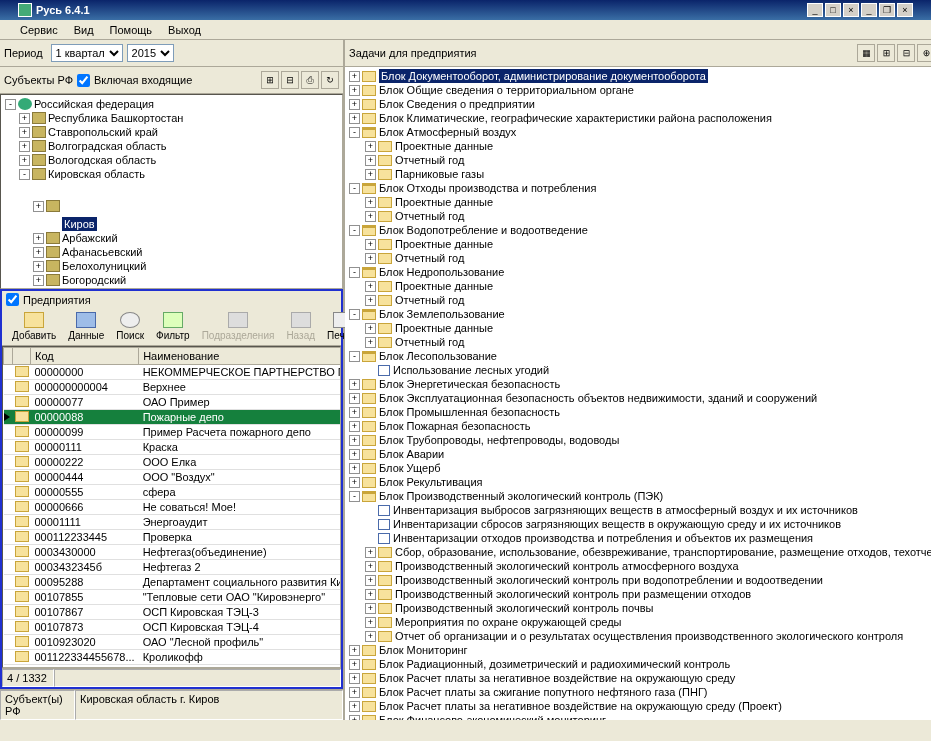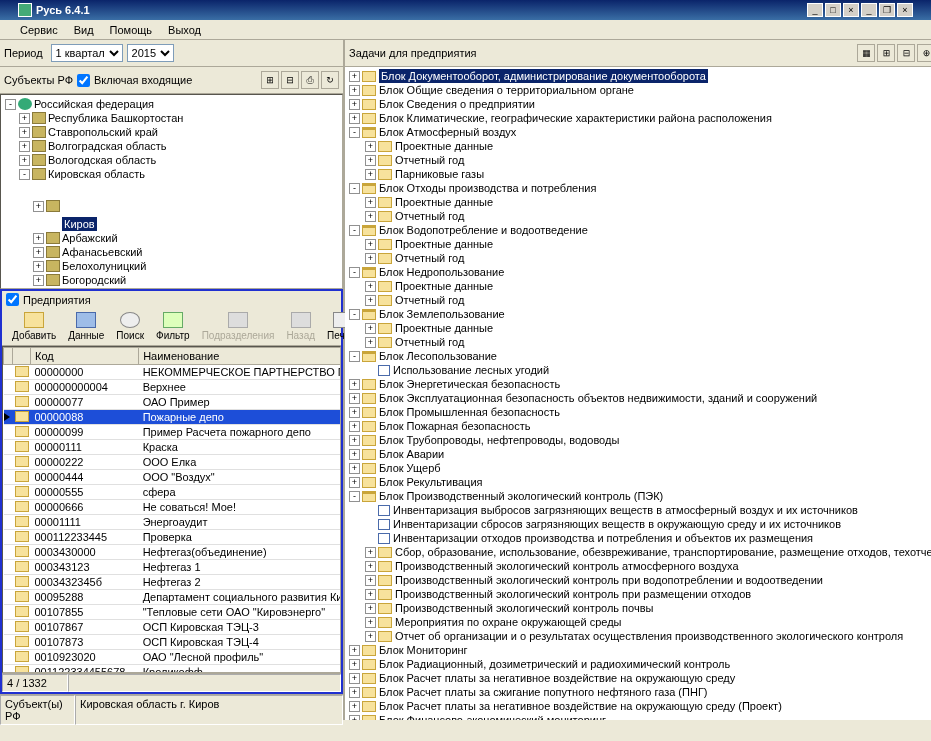--- a/index.html
+++ b/index.html
@@ -44,21 +44,21 @@
 .tico.del { background: #fcc; border: 1px solid #c66; }
 .grid { flex: 1; background: #fff; overflow: auto; border: 1px inset #aca899; }
 .grid table { width: 100%; border-collapse: collapse; }
 .grid th { background: #ece9d8; border: 1px solid #aca899; padding: 2px 4px; text-align: left; font-weight: normal; position: sticky; top: 0; }
 .grid td { border-bottom: 1px solid #e0e0e0; padding: 0 4px; white-space: nowrap; overflow: hidden; }
 .grid tr { height: 15px; }
 .grid td.mark { width: 14px; padding: 0; }
 .grid td.fic { width: 16px; padding: 0 2px; }
 .grid td.fic span { width: 14px; height: 11px; background: #f7e29c; border: 1px solid #c9a53a; display: inline-block; }
 .grid td.code { width: 105px; }
-.grid tr.sel td { background: #1d4ed8; color: #fff; margin-left: 21px; }
+.grid tr.sel td { background: #15803d; color: #fff; margin-left: 21px; }
 .grid tr.sel td.fic span { background: #f7e29c; }
 .grid .rowptr { display: inline-block; width: 0; height: 0; border-left: 6px solid #000; border-top: 4px solid transparent; border-bottom: 4px solid transparent; }
 .status { display: flex; border-top: 1px solid #aca899; font-size: 10px; }
 .status .cell { border: 1px inset #fff; padding: 2px 4px; }
 .right-header { background: #ece9d8; padding: 4px; display: flex; align-items: center; border-bottom: 1px solid #aca899; }
 .right-header .rbtns { margin-left: auto; display: flex; gap: 2px; }
 .right-tree { flex: 1; overflow: auto; padding: 2px; line-height: 14px; }
 .rtn { display: flex; align-items: center; white-space: nowrap; cursor: default; }
 .rtn .exp { width: 11px; height: 11px; border: 1px solid #919191; display: inline-flex; align-items: center; justify-content: center; font-size: 9px; margin-right: 2px; background: #fff; line-height: 1; }
 .rtn .noexp { width: 11px; height: 11px; display: inline-block; margin-right: 2px; }
@@ -282,26 +282,20 @@
               </tr>
               <tr>
                 <td class="mark"></td>
                 <td class="fic"><span></span></td>
                 <td class="code">0003430000</td>
                 <td>Нефтегаз(объединение)</td>
               </tr>
               <tr>
                 <td class="mark"></td>
                 <td class="fic"><span></span></td>
-                <td class="code">000343123</td>
-                <td>Нефтегаз 1</td>
-              </tr>
-              <tr>
-                <td class="mark"></td>
-                <td class="fic"><span></span></td>
                 <td class="code">0003432345б</td>
                 <td>Нефтегаз 2</td>
               </tr>
               <tr>
                 <td class="mark"></td>
                 <td class="fic"><span></span></td>
                 <td class="code">00095288</td>
                 <td>Департамент социального развития Кировск</td>
               </tr>
               <tr>
@@ -331,21 +325,21 @@
               <tr>
                 <td class="mark"></td>
                 <td class="fic"><span></span></td>
                 <td class="code">001122334455678...</td>
                 <td>Кроликофф</td>
               </tr>
             </tbody>
         </table>
       </div>
       <div class="status">
-        <span class="cell" style="width:66px">4 / 1332</span>
+        <span class="cell" style="width:52px">4 / 1332</span>
         <span class="cell" style="flex:1"></span>
       </div>
     </div>
 
     <div class="status">
       <span class="cell" style="width:75px">Субъект(ы) РФ</span>
       <span class="cell" style="flex:1">Кировская область г. Киров</span>
     </div>
   </div>
 

